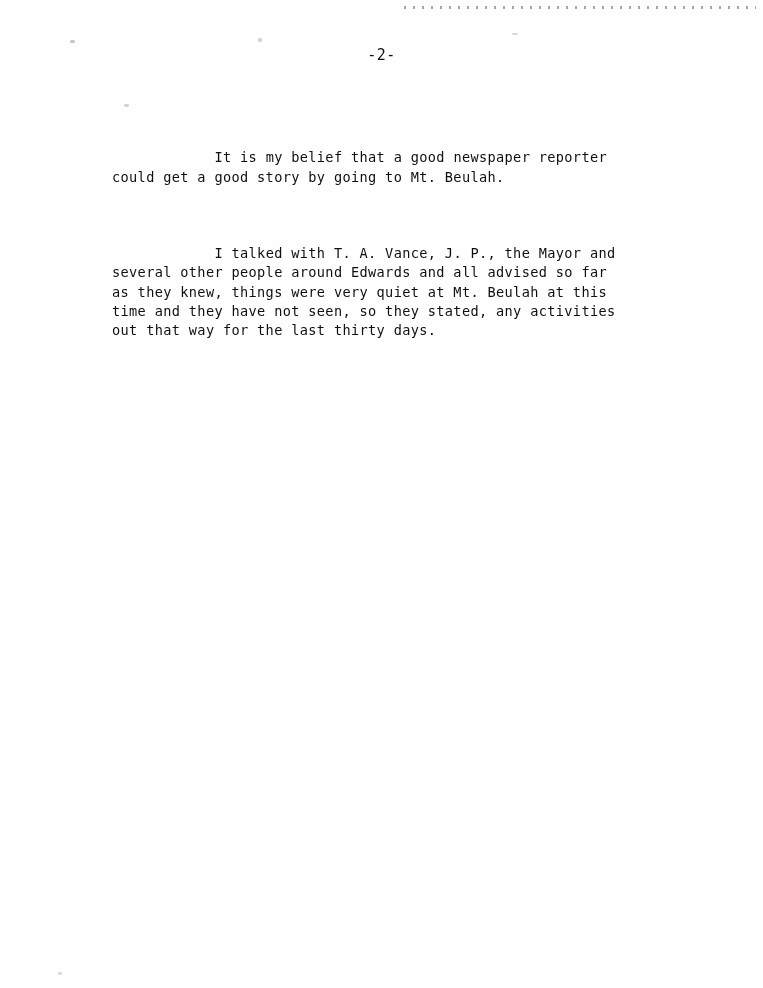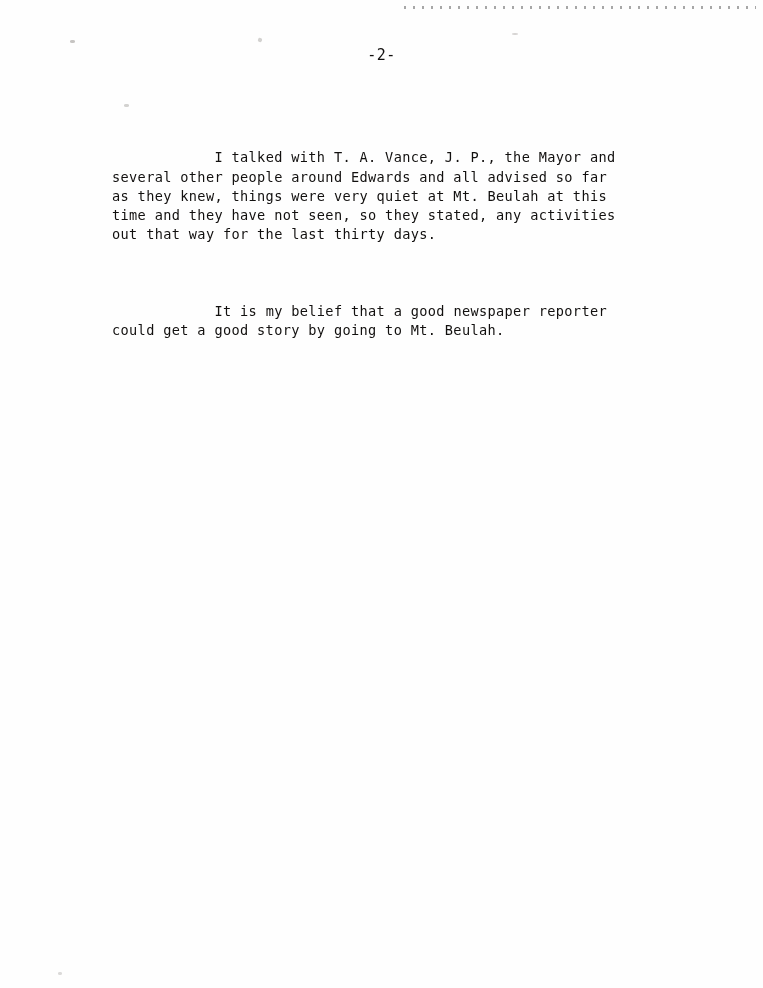--- a/index.html
+++ b/index.html
@@ -86,22 +86,22 @@
   <div class="top-artifact"></div>
   <div class="speck s1"></div>
   <div class="speck s2"></div>
   <div class="speck s3"></div>
   <div class="speck s4"></div>
   <div class="speck s5"></div>
 
   <div class="page-number">-2-</div>
 
   <div class="body-text">
+    <p class="para">            It is my belief that a good newspaper reporter
+could get a good story by going to Mt. Beulah.</p>
     <p class="para">            I talked with T. A. Vance, J. P., the Mayor and
 several other people around Edwards and all advised so far
 as they knew, things were very quiet at Mt. Beulah at this
 time and they have not seen, so they stated, any activities
 out that way for the last thirty days.</p>
-    <p class="para">            It is my belief that a good newspaper reporter
-could get a good story by going to Mt. Beulah.</p>
   </div>
 
 </div>
 
 </body></html>

